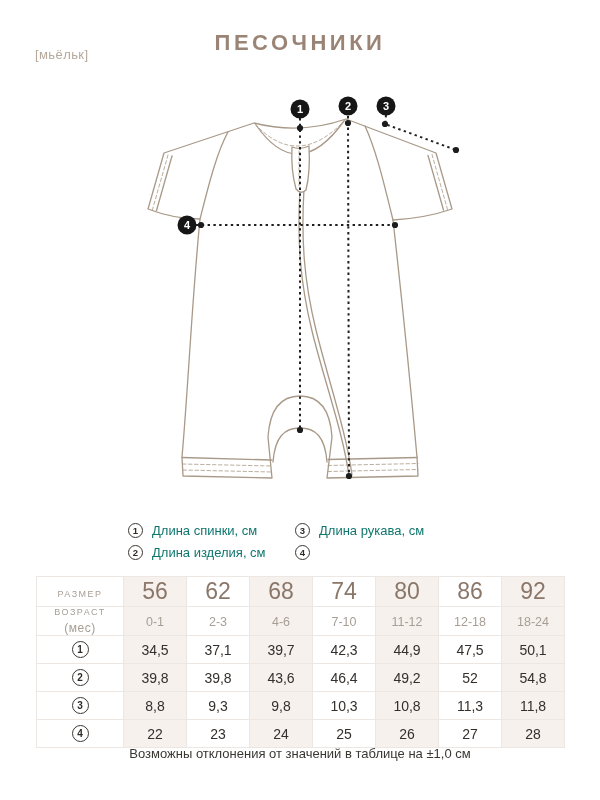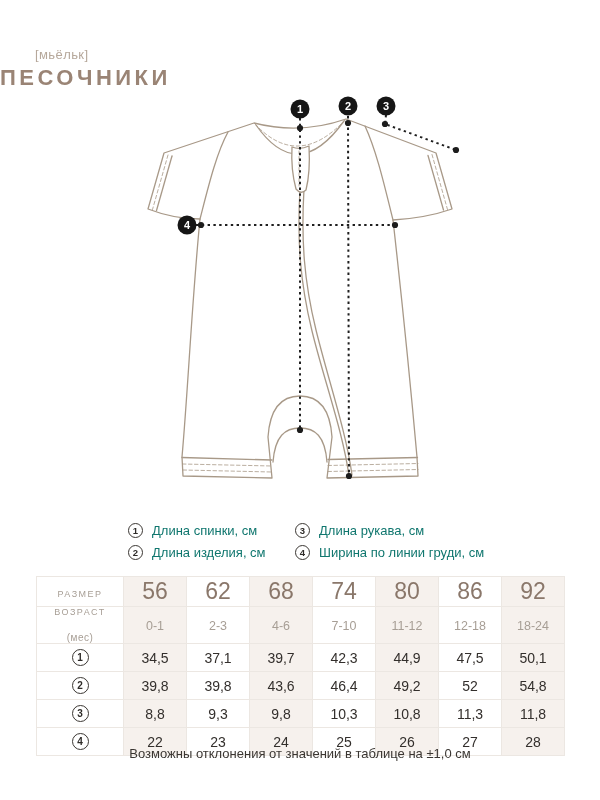--- a/index.html
+++ b/index.html
@@ -5,43 +5,43 @@
   html,body { margin:0; padding:0; }
   body {
     width:600px; height:800px; position:relative; background:#ffffff;
     font-family:"Liberation Sans", sans-serif; overflow:hidden;
   }
   
   .logo { position:absolute; left:35px; top:33px; width:74px; }
   .logo-main { font-size:28px; font-weight:400; color:#a28c7c; letter-spacing:1px; line-height:1.05; }
   .logo-sub { font-size:13px; color:#b6a89b; text-align:left; margin-top:14px; letter-spacing:0.4px; }
   .page-title {
-    position:absolute; top:30px; left:0; width:600px; 
-    font-size:22px; font-weight:700; letter-spacing:3.5px; color:#9a8475;margin-top:35px;
+    position:absolute; top:30px; left:0; width:600px; text-align:center;
+    font-size:22px; font-weight:700; letter-spacing:3.5px; color:#9a8475;
   }
   
   .diagram { position:absolute; left:130px; top:90px; width:340px; height:420px; }
   
   .legend { position:absolute; top:519px; left:0; width:600px; height:46px; }
   .legend-col { position:absolute; top:0; }
   .legend-col.c1 { left:128px; }
   .legend-col.c2 { left:295px; }
   .legend-item { display:flex; align-items:center; height:22px; }
   .lnum {
     width:15px; height:15px; box-sizing:border-box; border:1.2px solid #3b3733; border-radius:50%;
     font-size:9.5px; font-weight:700; color:#2e2b28; display:flex; align-items:center; justify-content:center;
     background:#fff; flex:0 0 15px;
   }
   .llabel { margin-left:9px; font-size:13px; color:#0f766e; white-space:nowrap; }
   
   .size-table { position:absolute; left:36px; top:576px; border-collapse:collapse; table-layout:fixed; }
   .size-table td { border:1px solid #ece7e2; text-align:center; vertical-align:middle; padding:0; }
   .size-table td.beige { background:#f6f1ed; }
   .lbl { font-size:9px; letter-spacing:1.5px; color:#a79e95; }
-  .lbl-sub { font-size:10px; letter-spacing:0.5px; color:#a79e95; margin-top:15px; }
+  .lbl-sub { font-size:12px; letter-spacing:0.5px; color:#a79e95; margin-top:4px; }
   .size-num { font-size:23px; color:#8a776a; }
   .age-num { font-size:12.5px; color:#a79e95; }
   .val { font-size:14px; color:#332f2c; }
   .tnum {
     width:17px; height:17px; box-sizing:border-box; border:1.2px solid #3b3733; border-radius:50%;
     font-size:10px; font-weight:700; color:#2e2b28; display:flex; align-items:center; justify-content:center;
     margin:0 auto; background:#fff;
   }
   
   .footnote { position:absolute; top:746px; left:0; width:600px; text-align:center; font-size:13px; color:#3a3632; }
@@ -123,21 +123,20 @@
       <span class="llabel">Длина изделия, см</span>
     </div>
   </div>
   <div class="legend-col c2">
     <div class="legend-item">
       <span class="lnum">3</span>
       <span class="llabel">Длина рукава, см</span>
     </div>
     <div class="legend-item">
       <span class="lnum">4</span>
-      <span class="llabel">Ширина по линии груди, см</span>
     </div>
   </div>
 </div>
 
 <table class="size-table">
   <colgroup>
     <col style="width:87px">
       <col style="width:63px">
       <col style="width:63px">
       <col style="width:63px">

